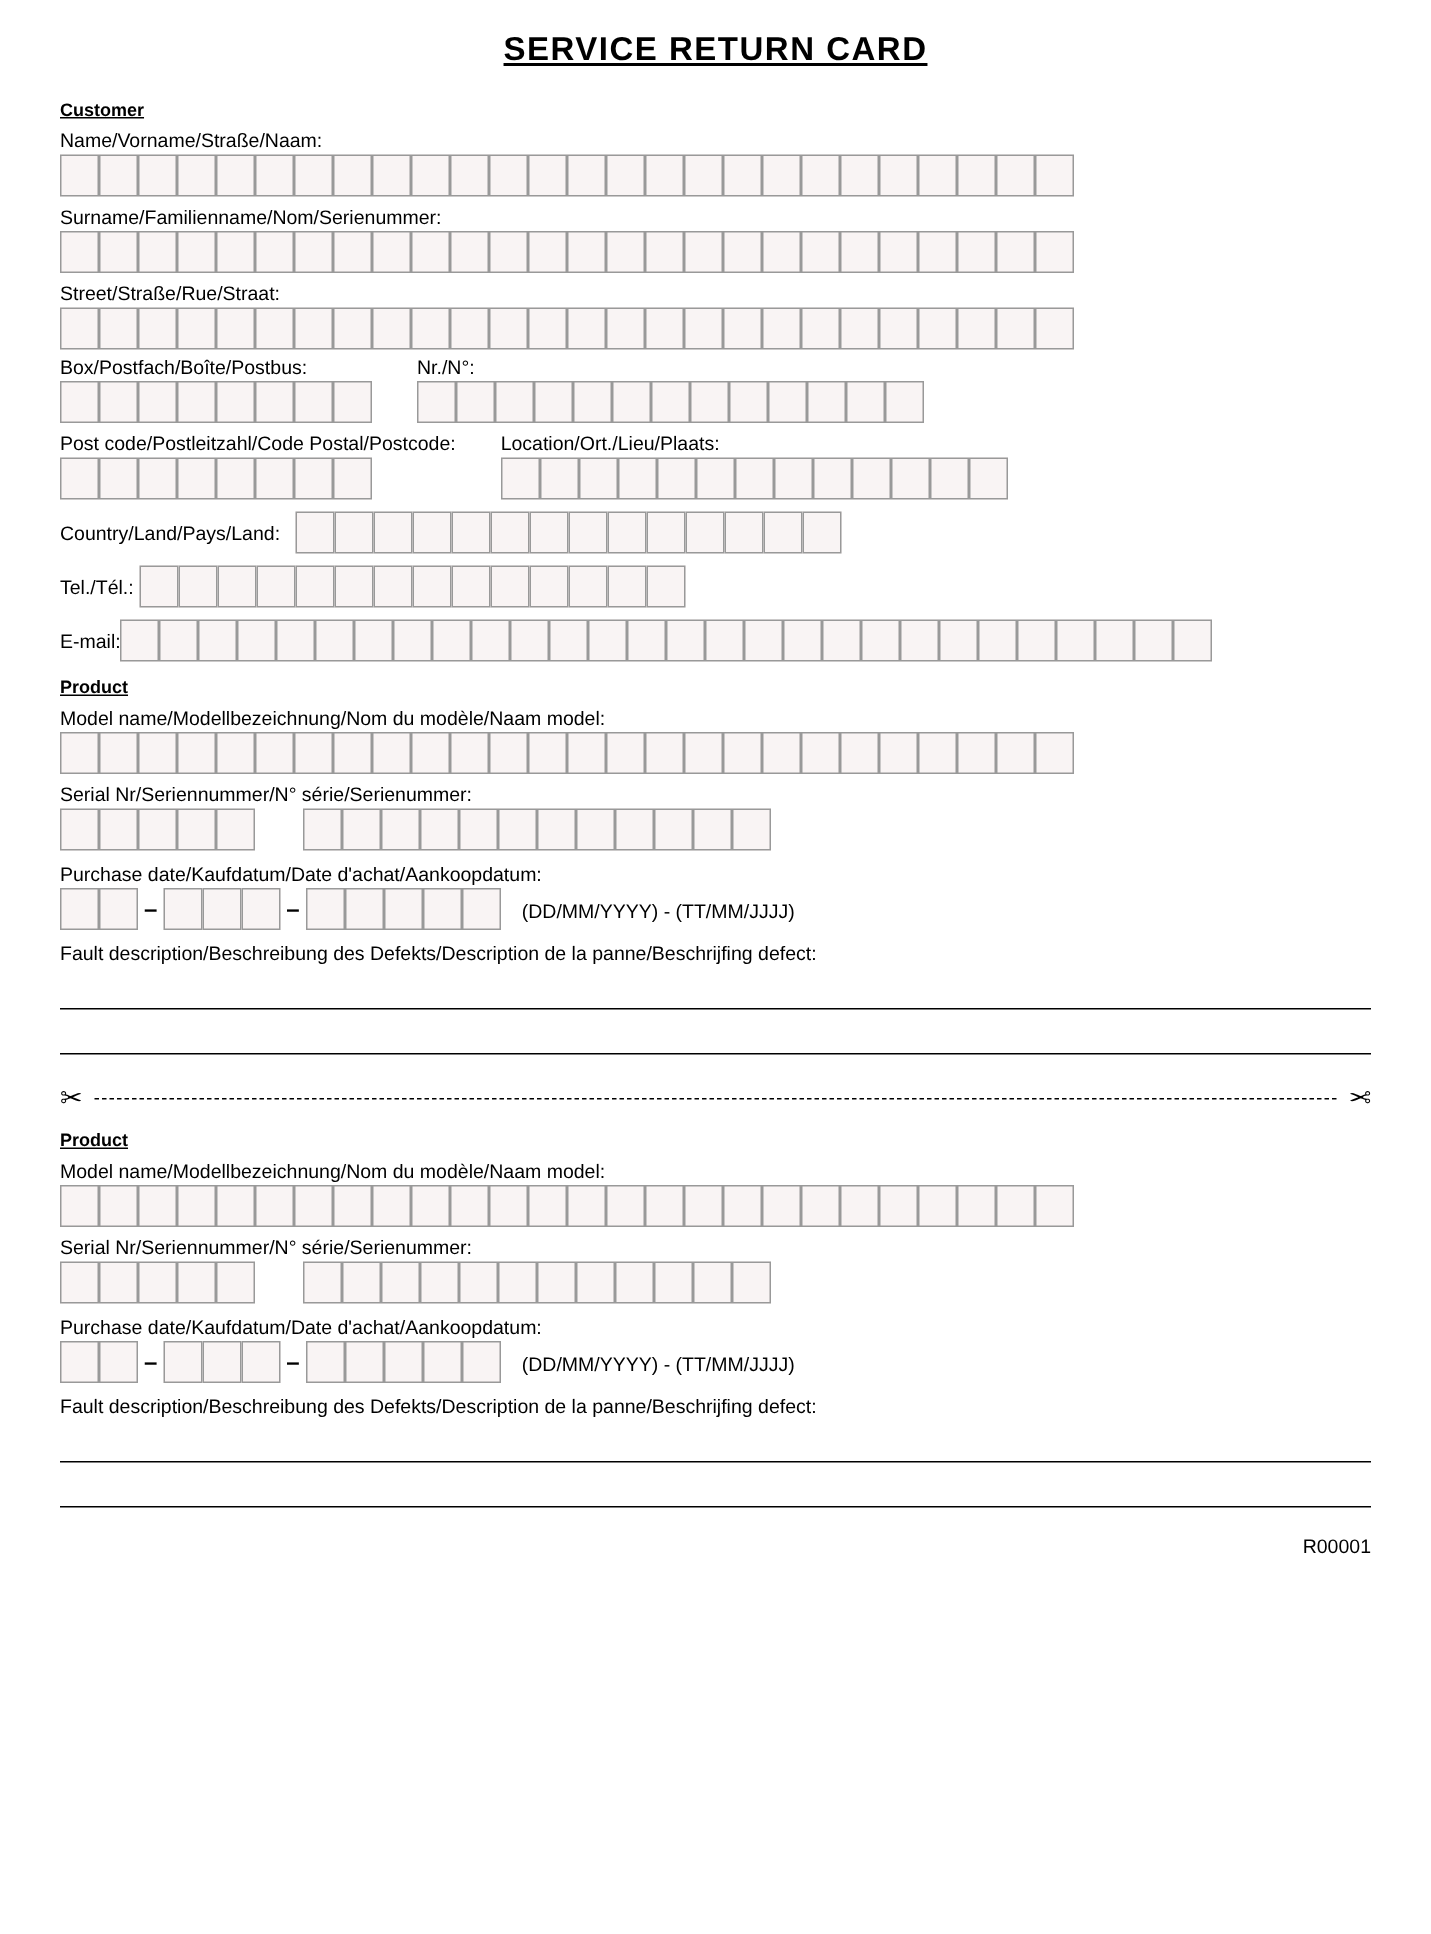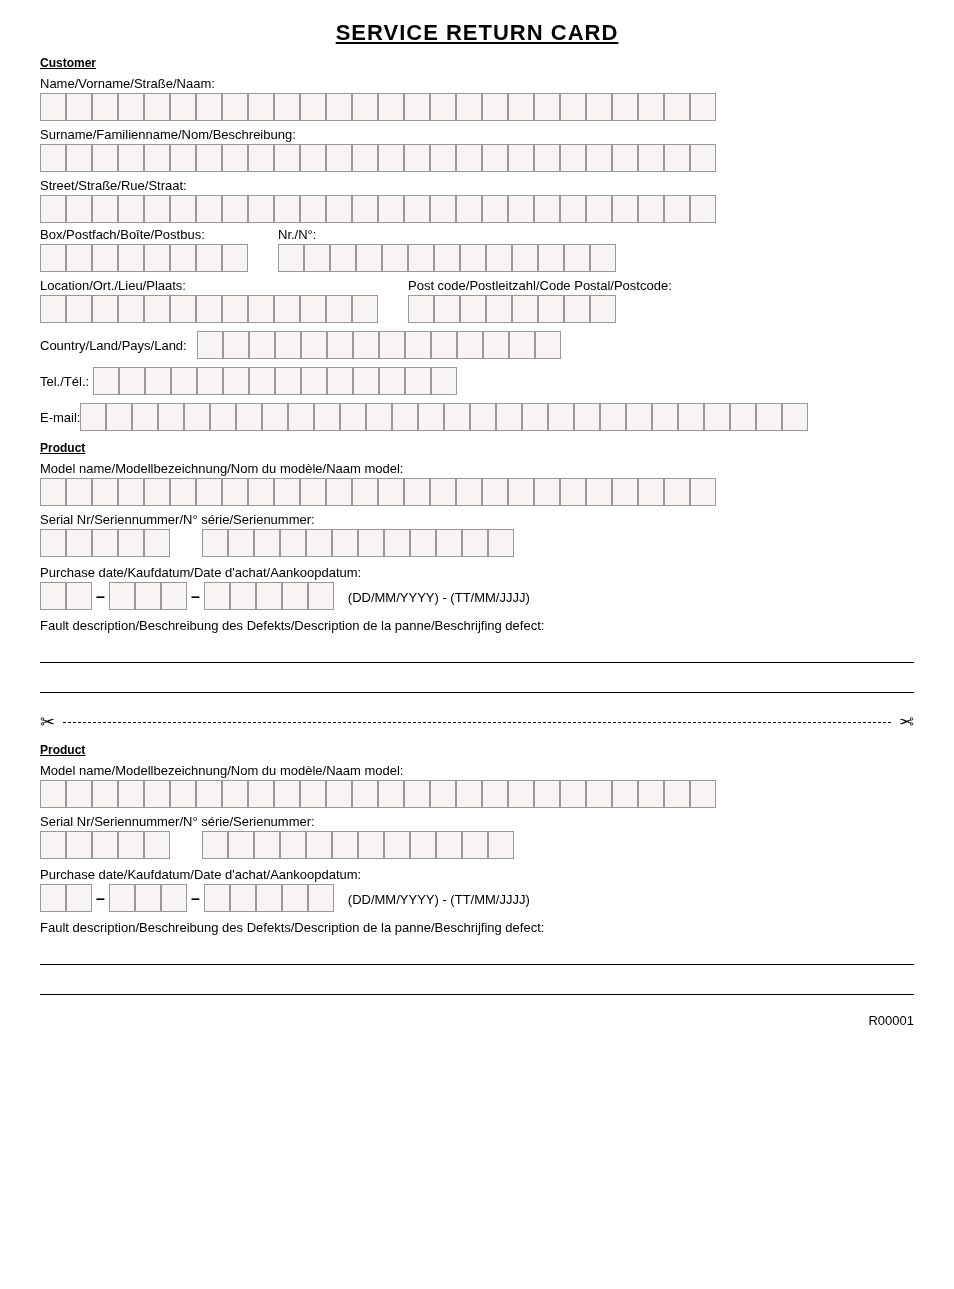--- a/index.html
+++ b/index.html
@@ -10,21 +10,21 @@
       color: #000;
       width: 954px;
       min-height: 1289px;
       padding: 20px 40px 20px 40px;
     }
     .page-title {
       text-align: center;
       font-size: 22px;
       font-weight: bold;
       text-decoration: underline;
-      margin-bottom: 10px;
+      margin-bottom: 20px;
       letter-spacing: 1px;
     }
     .section-title {
       font-size: 12px;
       font-weight: bold;
       text-decoration: underline;
       margin-bottom: 4px;
       margin-top: 6px;
     }
     .field-label {
@@ -163,21 +163,21 @@
       <div class="char-box"></div>
       <div class="char-box"></div>
       <div class="char-box"></div>
       <div class="char-box"></div>
       <div class="char-box"></div>
       <div class="char-box"></div>
       <div class="char-box"></div>
       <div class="char-box"></div>
     </div>
 
-  <div class="field-label">Surname/Familienname/Nom/Beschreibung:</div>
+  <div class="field-label">Surname/Familienname/Nom/Serienummer:</div>
   <div class="char-boxes" id="surname-boxes">
       <div class="char-box"></div>
       <div class="char-box"></div>
       <div class="char-box"></div>
       <div class="char-box"></div>
       <div class="char-box"></div>
       <div class="char-box"></div>
       <div class="char-box"></div>
       <div class="char-box"></div>
       <div class="char-box"></div>
@@ -259,40 +259,40 @@
           <div class="char-box"></div>
           <div class="char-box"></div>
           <div class="char-box"></div>
           <div class="char-box"></div>
         </div>
     </div>
   </div>
 
   <div class="row-fields">
     <div class="col-field">
+      <div class="inline-label">Post code/Postleitzahl/Code Postal/Postcode:</div>
+      <div class="char-boxes" id="postcode-boxes">
+          <div class="char-box"></div>
+          <div class="char-box"></div>
+          <div class="char-box"></div>
+          <div class="char-box"></div>
+          <div class="char-box"></div>
+          <div class="char-box"></div>
+          <div class="char-box"></div>
+          <div class="char-box"></div>
+        </div>
+    </div>
+    <div class="col-field">
       <div class="inline-label">Location/Ort./Lieu/Plaats:</div>
       <div class="char-boxes" id="location-boxes">
           <div class="char-box"></div>
           <div class="char-box"></div>
           <div class="char-box"></div>
           <div class="char-box"></div>
           <div class="char-box"></div>
-          <div class="char-box"></div>
-          <div class="char-box"></div>
-          <div class="char-box"></div>
-          <div class="char-box"></div>
-          <div class="char-box"></div>
-          <div class="char-box"></div>
-          <div class="char-box"></div>
-          <div class="char-box"></div>
-        </div>
-    </div>
-    <div class="col-field">
-      <div class="inline-label">Post code/Postleitzahl/Code Postal/Postcode:</div>
-      <div class="char-boxes" id="postcode-boxes">
           <div class="char-box"></div>
           <div class="char-box"></div>
           <div class="char-box"></div>
           <div class="char-box"></div>
           <div class="char-box"></div>
           <div class="char-box"></div>
           <div class="char-box"></div>
           <div class="char-box"></div>
         </div>
     </div>

